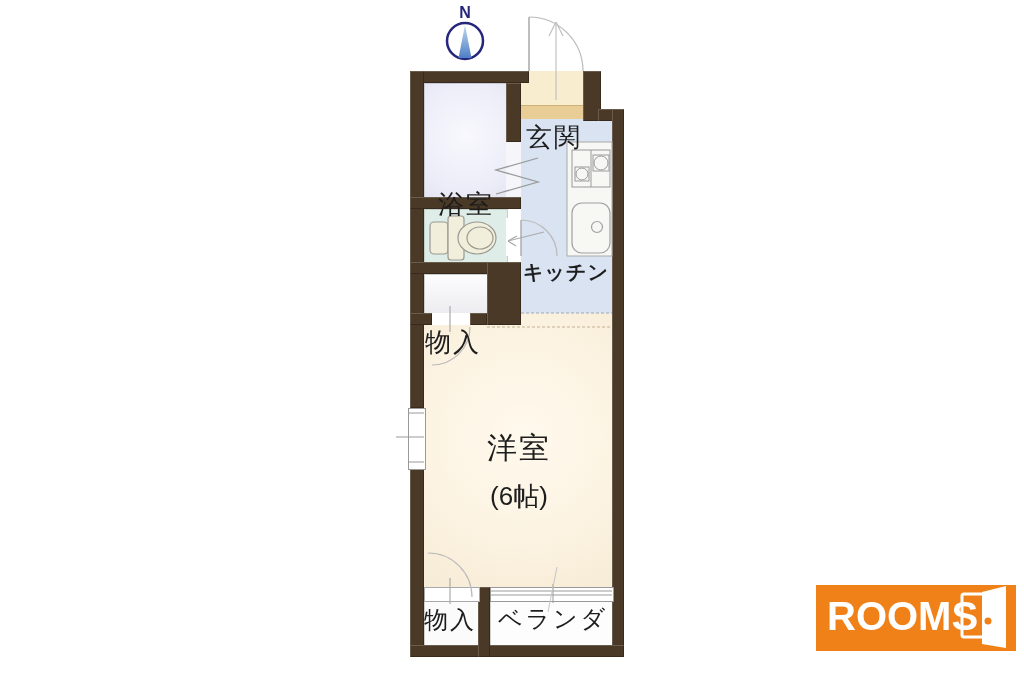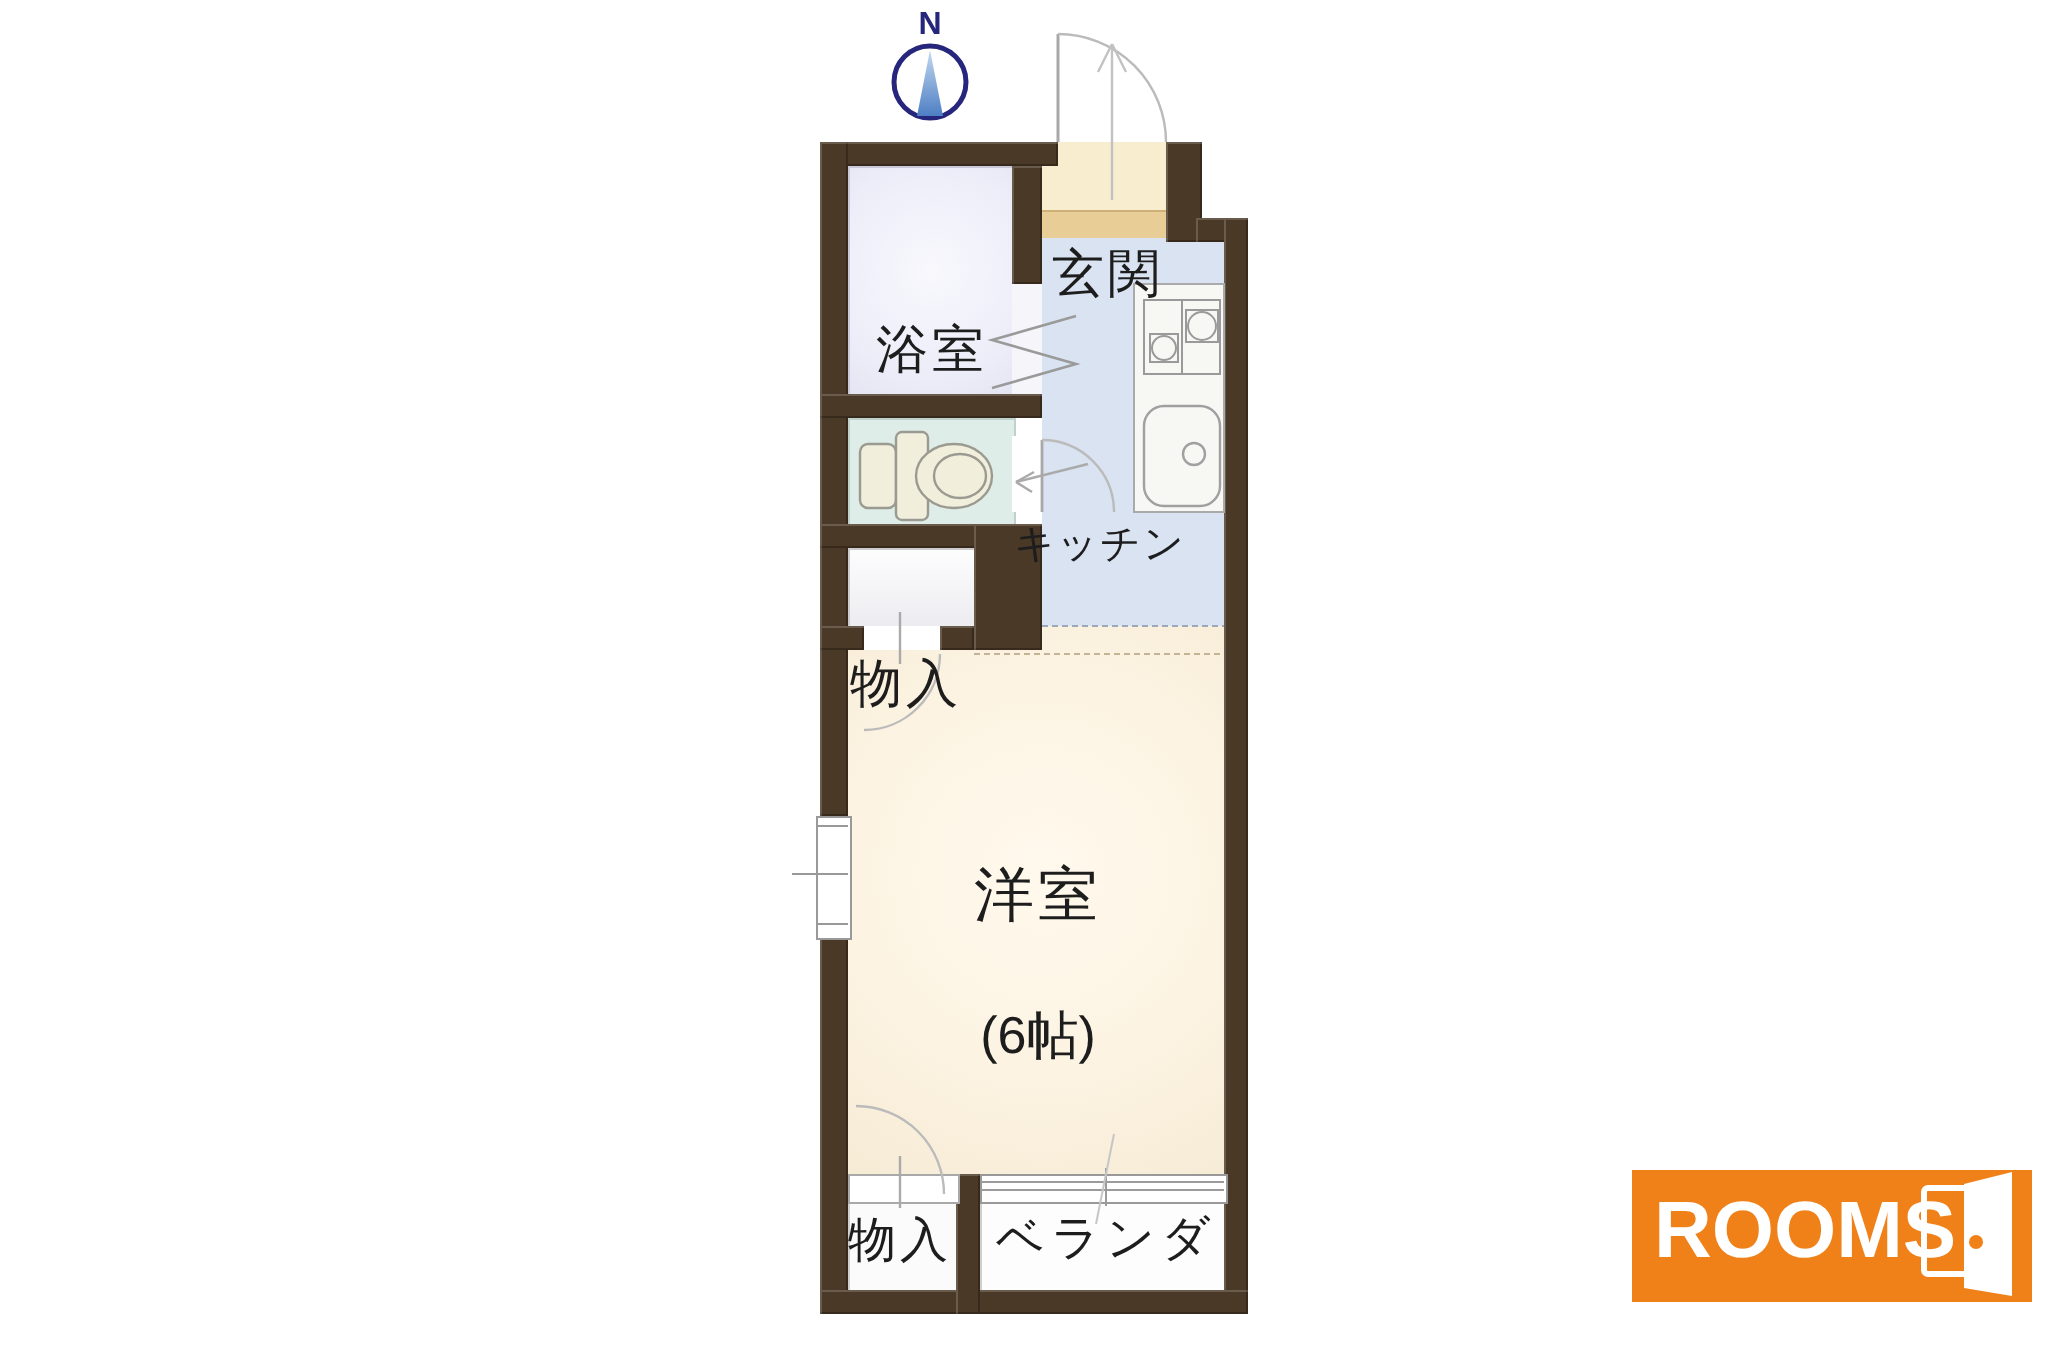--- a/index.html
+++ b/index.html
@@ -148,26 +148,26 @@
       <line x1="490" y1="595" x2="612" y2="595"></line>
       <line x1="553" y1="584" x2="553" y2="603"></line>
       <line x1="548" y1="612" x2="557" y2="567" stroke="#c6c6c6"></line>
     </g>
 
     <line x1="521" y1="313" x2="612" y2="313" stroke="#9aa8bc" stroke-width="1" stroke-dasharray="3,2"></line>
     <line x1="487" y1="327" x2="612" y2="327" stroke="#c4b394" stroke-width="1" stroke-dasharray="3,2"></line>
   </svg>
 
   <div class="compassN" style="left:465px;top:13px;">N</div>
-  <div class="lbl lbl-26" style="left:466px;top:127px;">浴室</div>
+  <div class="lbl lbl-26" style="left:466px;top:156px;">浴室</div>
   <div class="lbl lbl-26" style="left:554px;top:89px;">玄関</div>
-  <div class="lbl lbl-20" style="left:550px;top:272px;letter-spacing:1px;">キッチン</div>
+  <div class="lbl lbl-20" style="left:566px;top:272px;letter-spacing:1px;font-weight:bold;">キッチン</div>
   <div class="lbl lbl-26" style="left:453px;top:294px;">物入</div>
   <div class="lbl lbl-30" style="left:519px;top:448px;">洋室</div>
-  <div class="lbl lbl-26" style="left:519px;top:470px;letter-spacing:0;">(6帖)</div>
+  <div class="lbl lbl-26" style="left:519px;top:448px;letter-spacing:0;">(6帖)</div>
   <div class="lbl lbl-24" style="left:450px;top:620px;">物入</div>
   <div class="lbl lbl-24" style="left:553px;top:619px;letter-spacing:3px;">ベランダ</div>
 
   <div id="logo">
     <span class="rtext">ROOMS</span>
     <svg width="60" height="66" viewBox="0 0 60 66">
       <rect x="10" y="9" width="24" height="43" rx="2" fill="none" stroke="#ffffff" stroke-width="3"></rect>
       <polygon points="30,7 54,1 54,63 30,59" fill="#ffffff"></polygon>
       <circle cx="36" cy="36" r="3.5" fill="#f08119"></circle>
     </svg>

